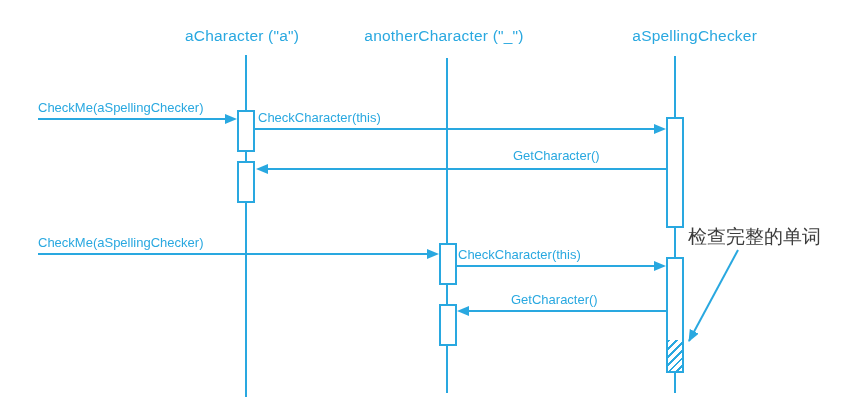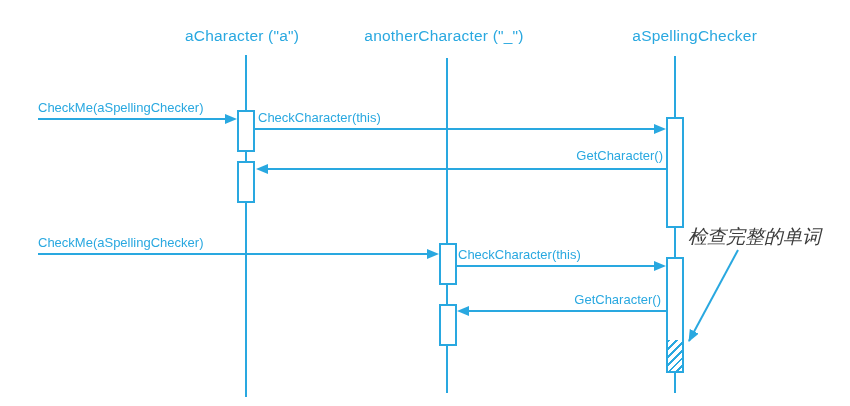--- a/index.html
+++ b/index.html
@@ -25,38 +25,37 @@
   .hatch {
     position: absolute; left: 0; right: 0; bottom: 0; height: 31px;
     background: repeating-linear-gradient(135deg,
       var(--accent) 0px, var(--accent) 2px,
       #ffffff 2px, #ffffff 5.5px);
   }
   .msg-label {
     position: absolute; color: var(--accent); font-size: 13px;
     line-height: 15px; white-space: nowrap; font-weight: 500;
   }
-  .msg-label.ralign { text-align: right; }
+  .msg-label.ralign { }
   .msg-line { position: absolute; height: 2px; background: var(--accent); }
   .arr-r {
     position: absolute; width: 0; height: 0;
     border-top: 5px solid transparent; border-bottom: 5px solid transparent;
     border-left: 12px solid var(--accent);
   }
   .arr-l {
     position: absolute; width: 0; height: 0;
     border-top: 5px solid transparent; border-bottom: 5px solid transparent;
     border-right: 12px solid var(--accent);
   }
   .annotation-label {
     position: absolute; left: 688px; top: 225px;
     color: var(--ink); font-size: 19px; line-height: 22px;
     font-family: "DejaVu Serif", "Liberation Serif", serif;
     white-space: nowrap;
-    font-style: italic;
   }
   .annotation-arrow { position: absolute; left: 678px; top: 246px; }
 </style>
 </head>
 <body>
 
 <div class="canvas">
 
   <div class="lifeline-label" style="left:162px; width:160px;">aCharacter ("a")</div>
   <div class="lifeline-label" style="left:344px; width:200px;">anotherCharacter ("_")</div>

